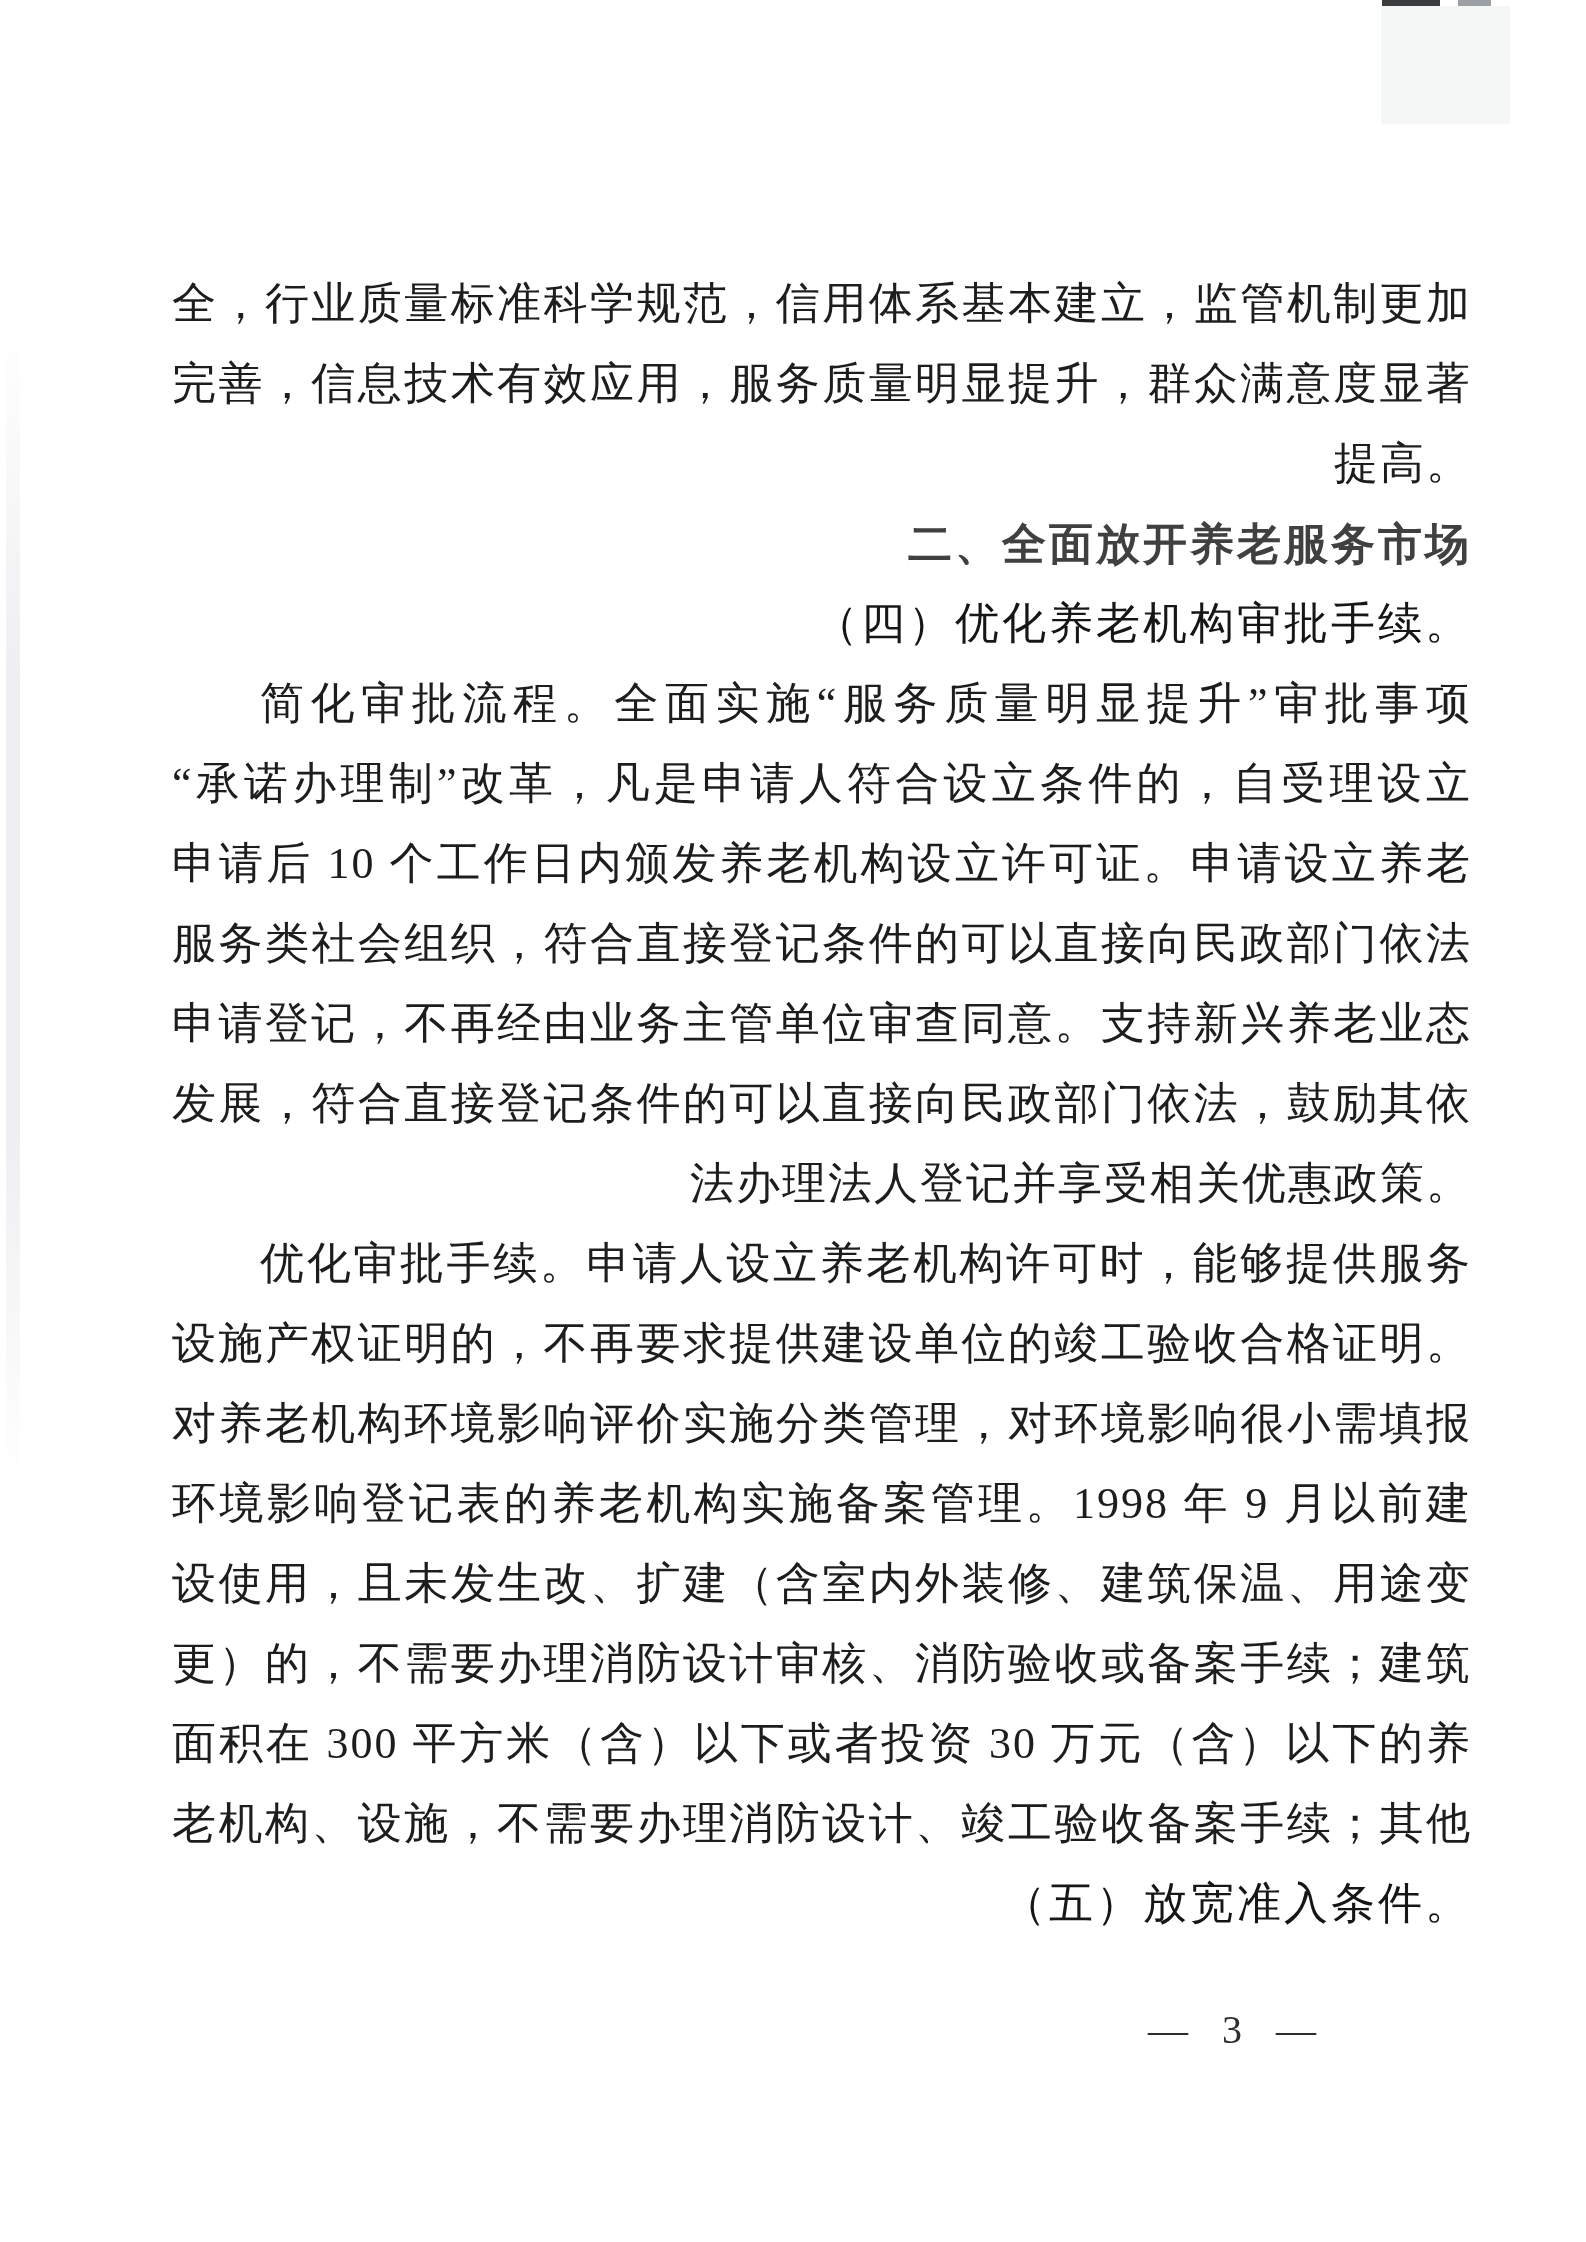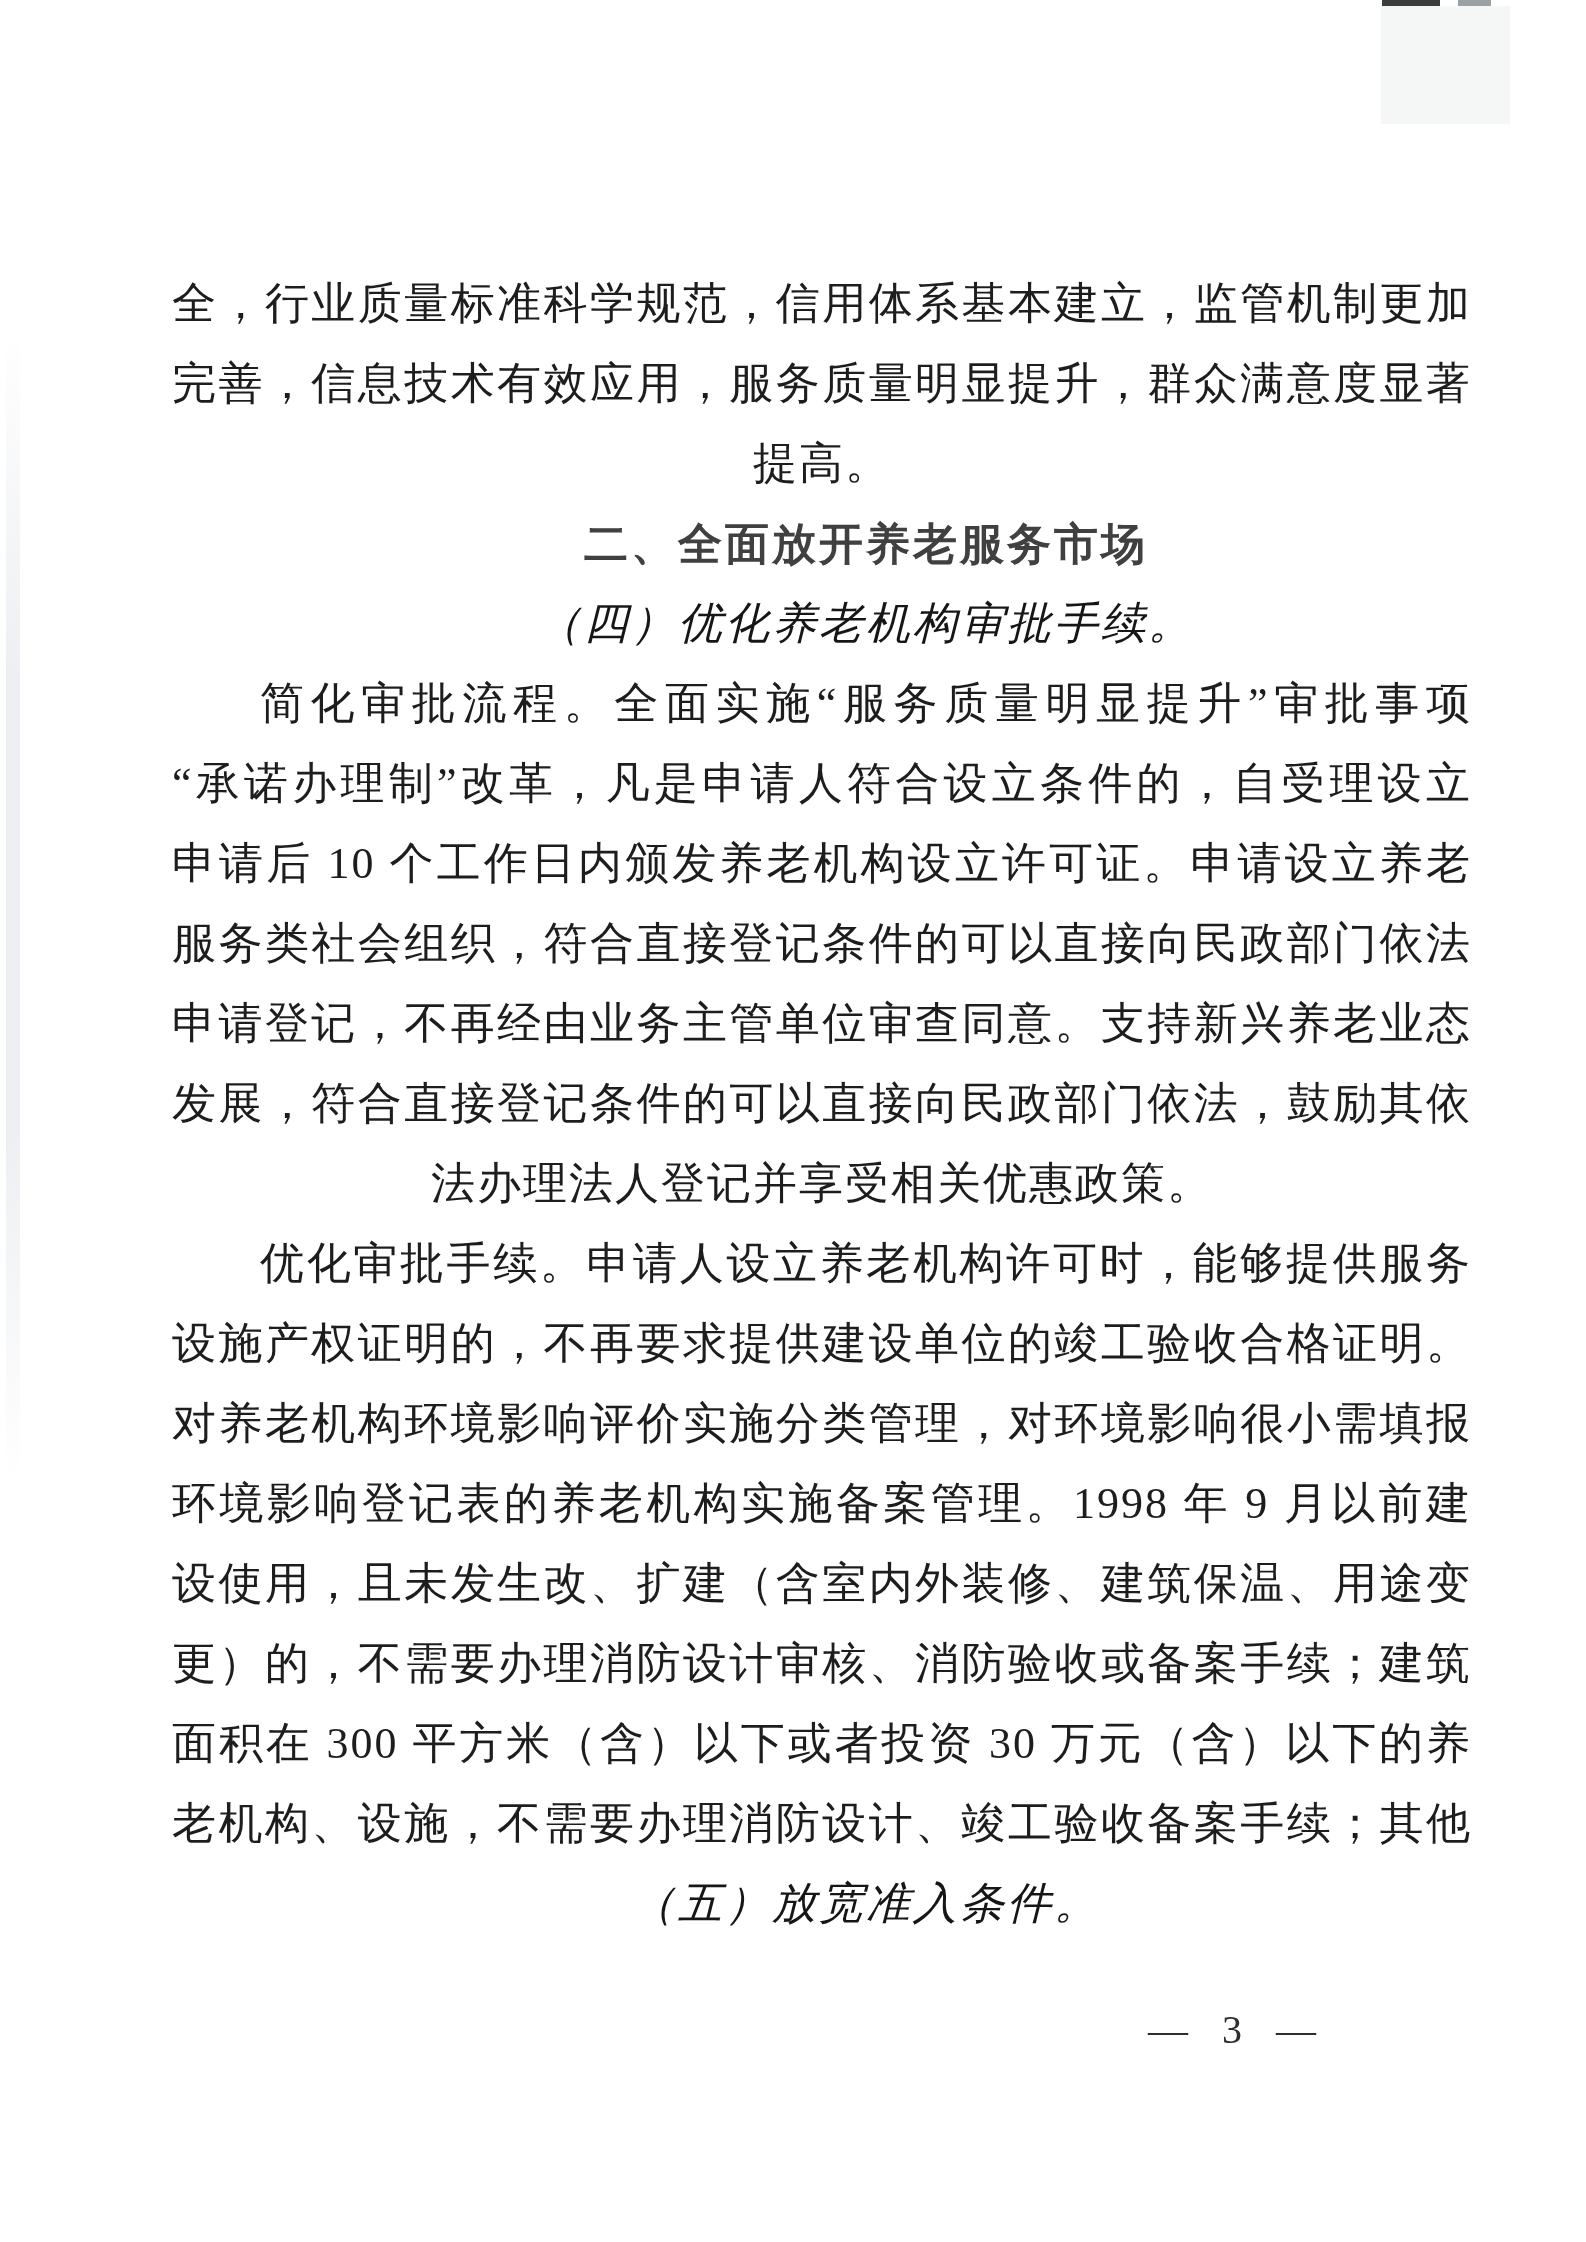--- a/index.html
+++ b/index.html
@@ -12,34 +12,34 @@
   }
   
   .text-block{
     position:absolute;left:172px;top:264px;width:1300px;
   }
   .line{
     height:80px;line-height:80px;
     font-size:44px;color:#1d1d1d;
     letter-spacing:2px;
     overflow:hidden;
-    text-align:center;
+    text-align:right;
   }
   .line.fill{
     text-align:justify;
     text-align-last:justify;
     text-justify:inter-character;
   }
   .line.indent{padding-left:88px;}
   .line.heading{
     font-family:"Liberation Sans","DejaVu Sans",sans-serif;
     font-weight:700;color:#404040;letter-spacing:3px;
   }
   .line.kai{
-    color:#161616;letter-spacing:3px;font-style:italic;
+    color:#161616;letter-spacing:3px;
   }
   .page-number{
     position:absolute;left:1148px;top:2002px;
     font-size:40px;line-height:56px;color:#2e2e2e;
     letter-spacing:4px;word-spacing:16px;white-space:nowrap;
   }
   
   .artifact{position:absolute;pointer-events:none;}
   .top-dash-1{left:1382px;top:0;width:58px;height:7px;background:#3a3c3e;}
   .top-dash-2{left:1458px;top:0;width:33px;height:6px;background:#9aa0a3;}

